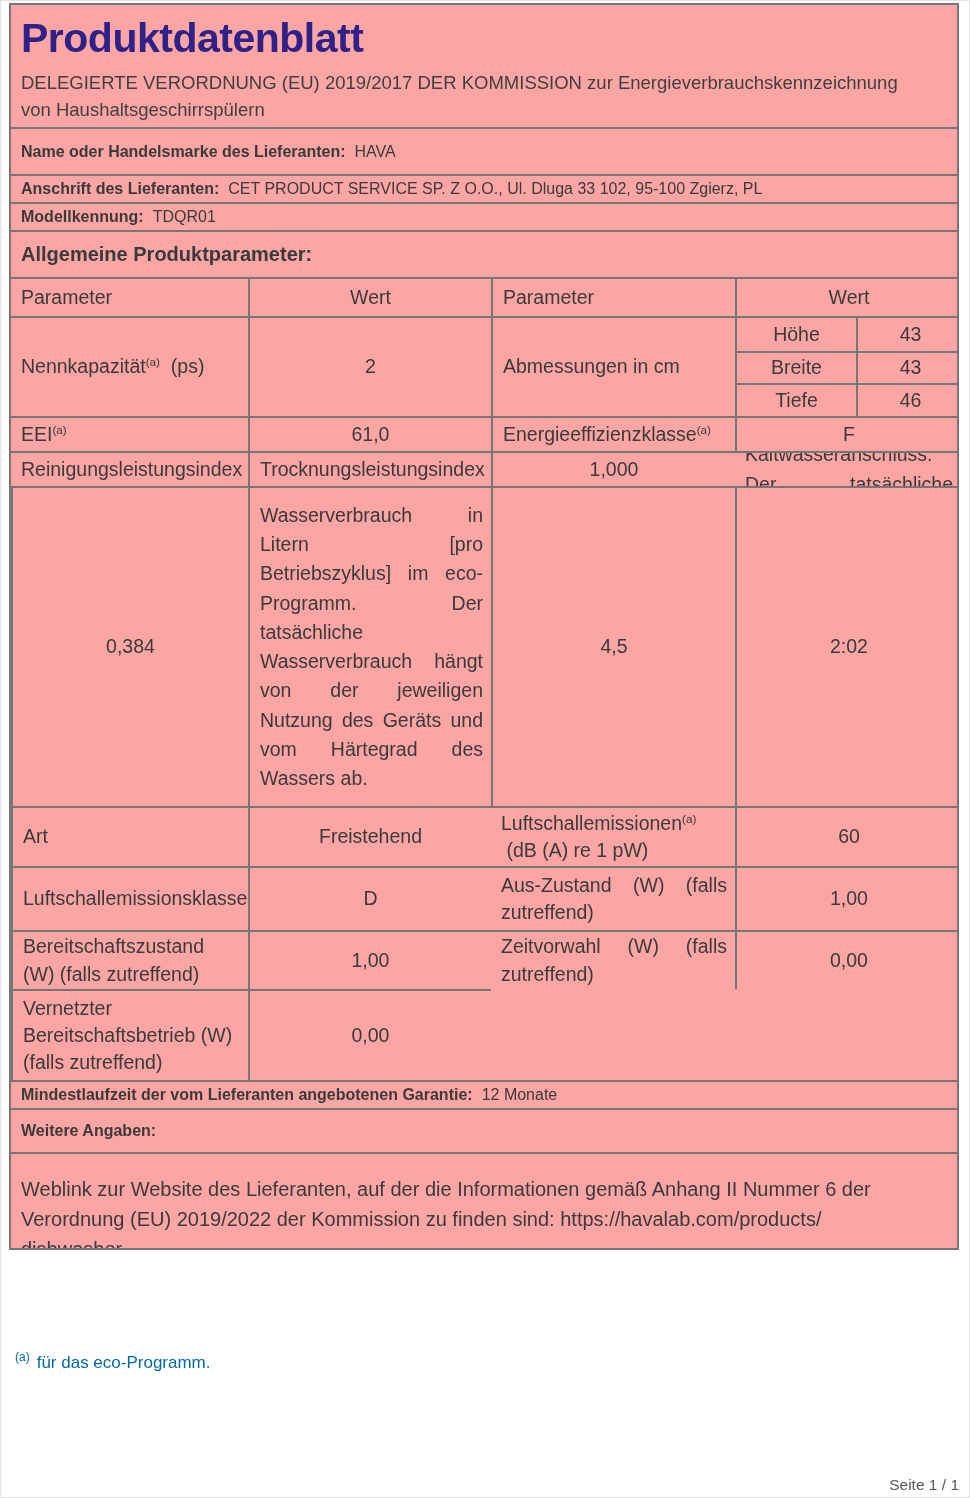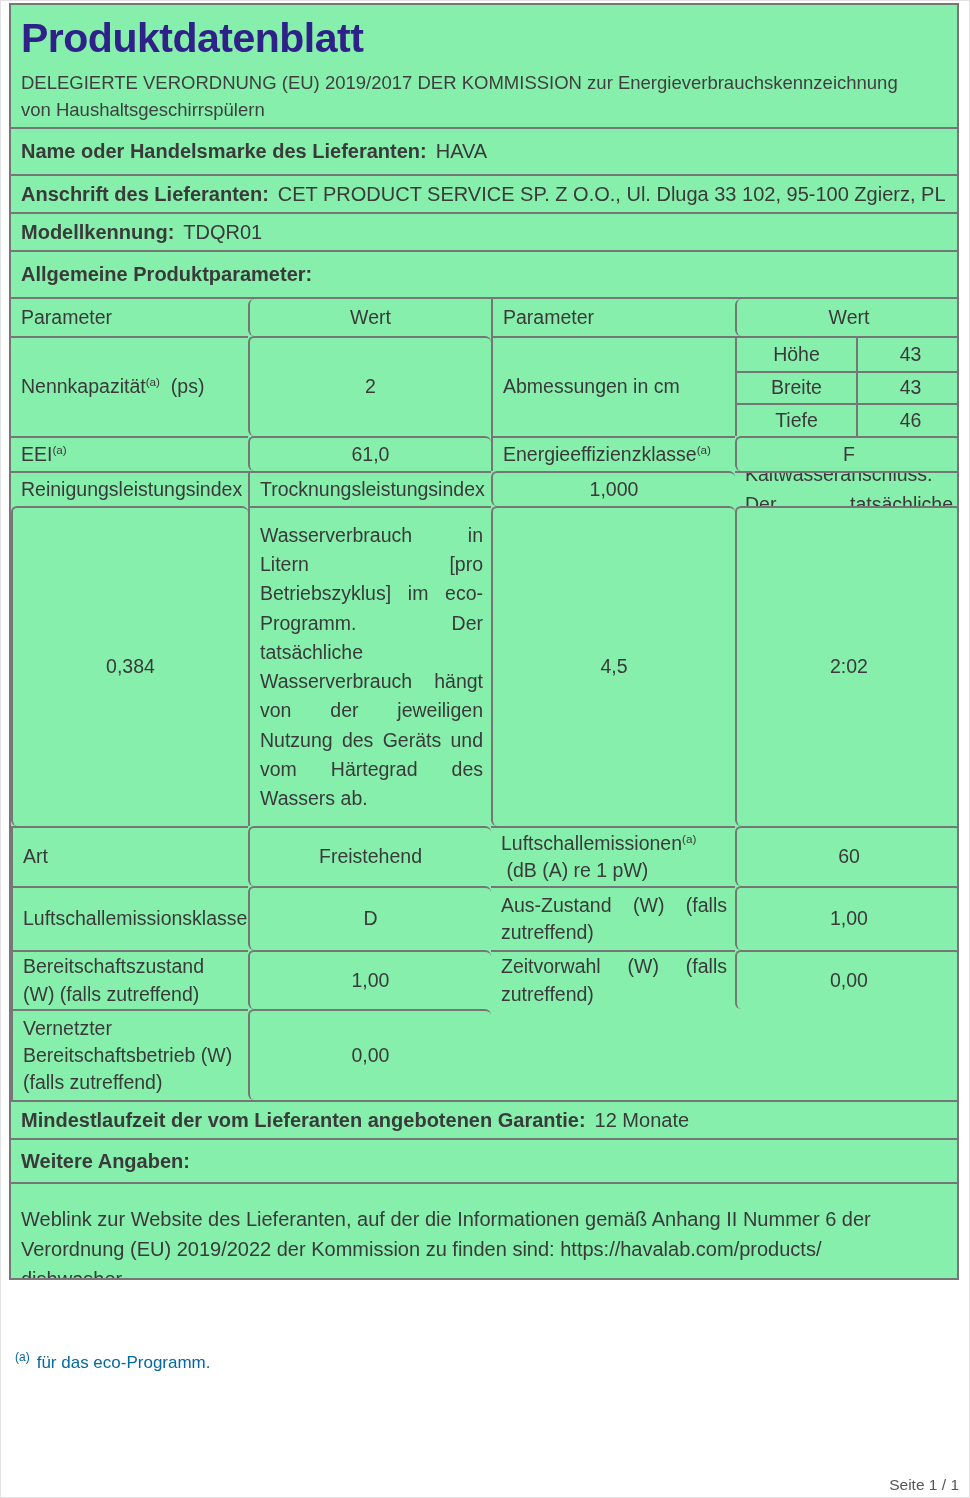--- a/index.html
+++ b/index.html
@@ -11,63 +11,63 @@
   html,body{background:#ffffff;}
   body{
     width:970px;height:1498px;position:relative;
     font-family:"Liberation Sans",sans-serif;
     color:var(--txt);
     border:1px solid #e2e2e2;
   }
   .doc{
     position:absolute;left:8px;top:2px;width:950px;
     border:2px solid var(--bd);
-    background:#86efac;
+    background:#fca5a5;
   }
   .row{border-top:2px solid var(--bd);position:relative;overflow:hidden;}
   .row.first{border-top:none;}
 
   
   .title-block{height:122px;padding:6px 12px 0 10px;}
   h1{
     color:var(--title);
     font-size:41px;font-weight:bold;letter-spacing:-0.5px;
     line-height:1.35;
   }
   .subtitle{
     font-size:18.5px;line-height:1.45;color:#3f3f3f;
     margin-top:4px;max-width:900px;
   }
 
   
-  .kv{display:flex;align-items:center;padding:0 10px;font-size:20px;}
+  .kv{display:flex;align-items:center;padding:0 10px;font-size:16px;}
   .kv .k{font-weight:bold;white-space:nowrap;}
   .kv .v{margin-left:9px;white-space:nowrap;}
-  .kv.h47{height:47px;} .kv.h43{height:38px;} .kv.h44{height:44px;}
+  .kv.h47{height:47px;} .kv.h43{height:28px;} .kv.h44{height:44px;}
 
   .sechead{height:47px;display:flex;align-items:center;padding:0 10px;
     font-size:20px;font-weight:bold;}
 
   
   .pgrid{
     display:grid;
     grid-template-columns:237px 243px 244px 226px;
     grid-template-rows:37px 100px 35px 35px 320px 60px 64px 59px 91px;
   }
   .cell{
     border-top:2px solid var(--bd);
     display:flex;align-items:center;
     padding:2px 8px 2px 10px;
     font-size:19.5px;line-height:1.4;
     overflow:hidden;
   }
   .cell.bl{border-left:2px solid var(--bd);}
   .cell.head{border-top:none;}
   .cell .txt{width:100%;}
-  .cell.value{justify-content:center;text-align:center;padding:2px 4px;border-radius:6px;}
+  .cell.value{justify-content:center;text-align:center;padding:2px 4px;}
   .cell.just .txt{text-align:justify;text-align-last:left;}
   .cell.nowrap .txt{white-space:nowrap;}
   .cell.pre .txt{white-space:pre-line;}
   .cell.tall{line-height:1.5;}
   sup{font-size:0.6em;vertical-align:super;line-height:0;}
 
   
   .cell.subwrap{padding:0;align-items:stretch;}
   .dims{display:grid;width:100%;
     grid-template-columns:119px 107px;

